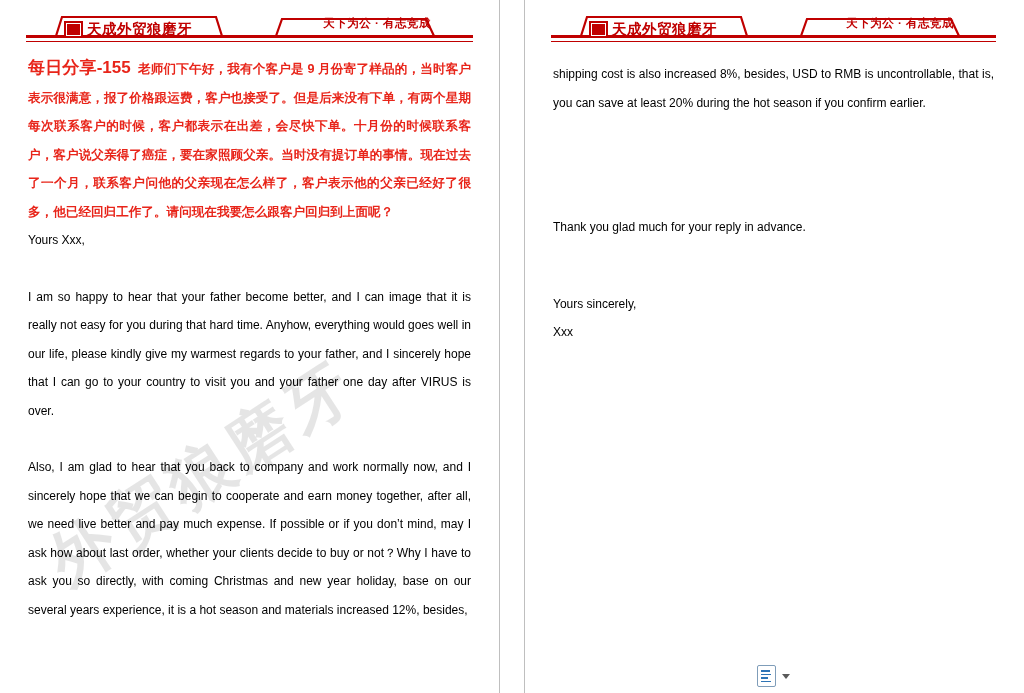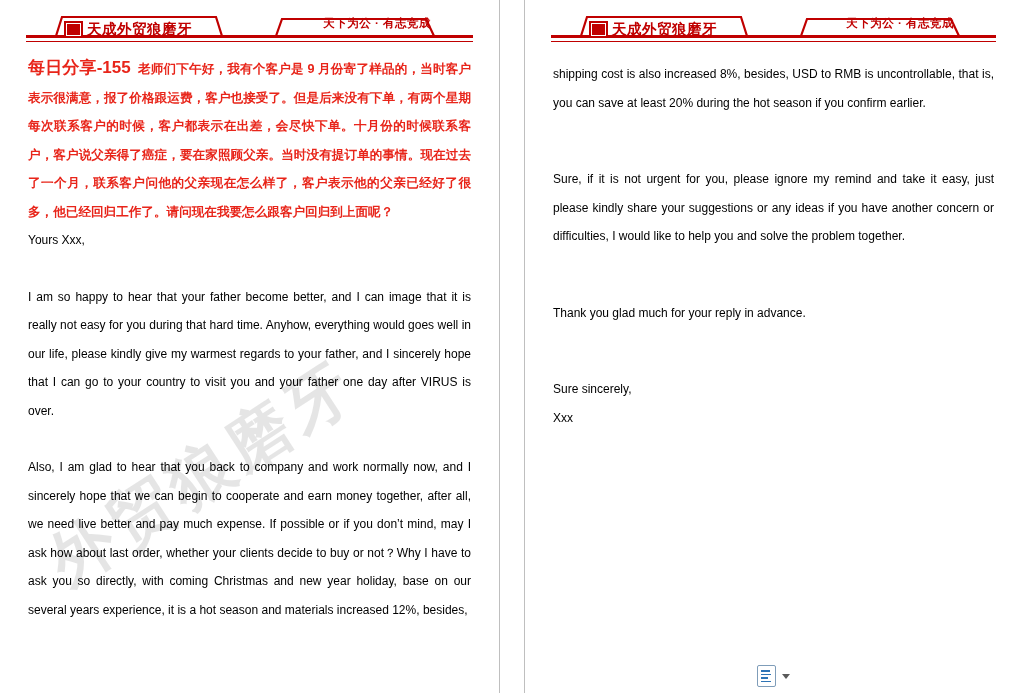--- a/index.html
+++ b/index.html
@@ -265,27 +265,26 @@
         <span class="lh-glyph"></span>
         <span class="lh-name">天成外贸狼磨牙</span>
       </div>
       <div class="lh-slogan">天下为公 · 有志竞成</div>
     </div>
 
     <div class="body-area">
       <p>shipping cost is also increased 8%, besides, USD to RMB is uncontrollable, that is, you can save at least 20% during the hot season if you confirm earlier.</p>
       <div class="spacer-line"></div>
       <div class="spacer-small"></div>
-      <p>Sure, if it is not urgent for you, please ignore my remind and take it easy, just please kindly share your suggestions or any ideas if you have another concern or difficulties, I would like to help you and solve the problem together.</p>
       <div class="spacer-line"></div>
       <div class="spacer-small"></div>
       <p>Thank you glad much for your reply in advance.</p>
       <div class="spacer-line"></div>
       <div class="spacer-small"></div>
-      <p>Sure sincerely,</p>
+      <p>Yours sincerely,</p>
       <p>Xxx</p>
     </div>
 
     <div class="status-bar">
       <span class="doc-icon">
           <i></i>
           <i></i>
           <i></i>
           <i></i>
         </span>

